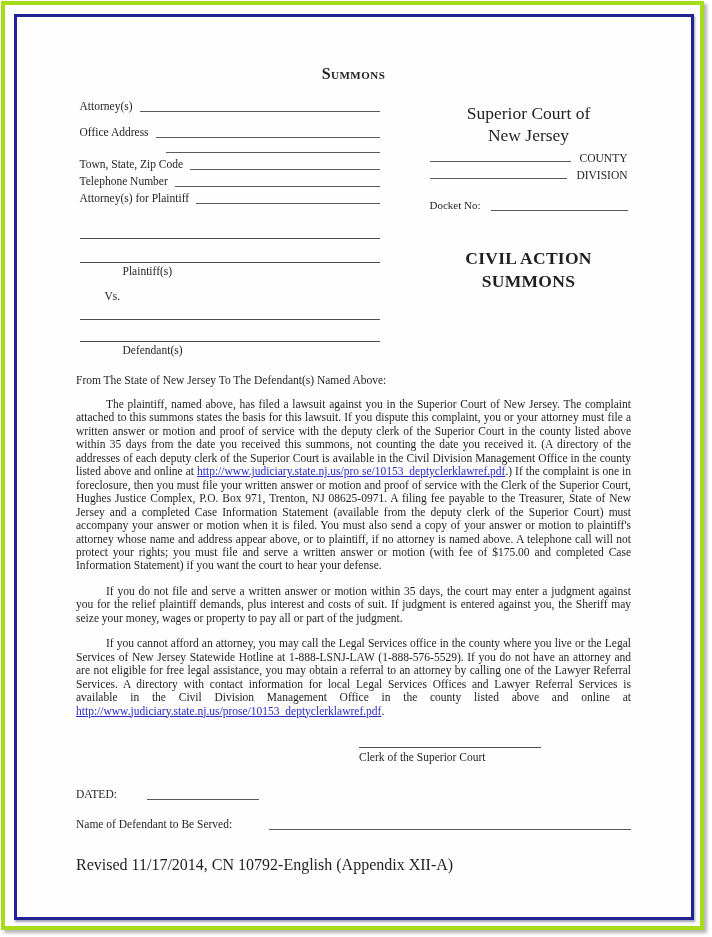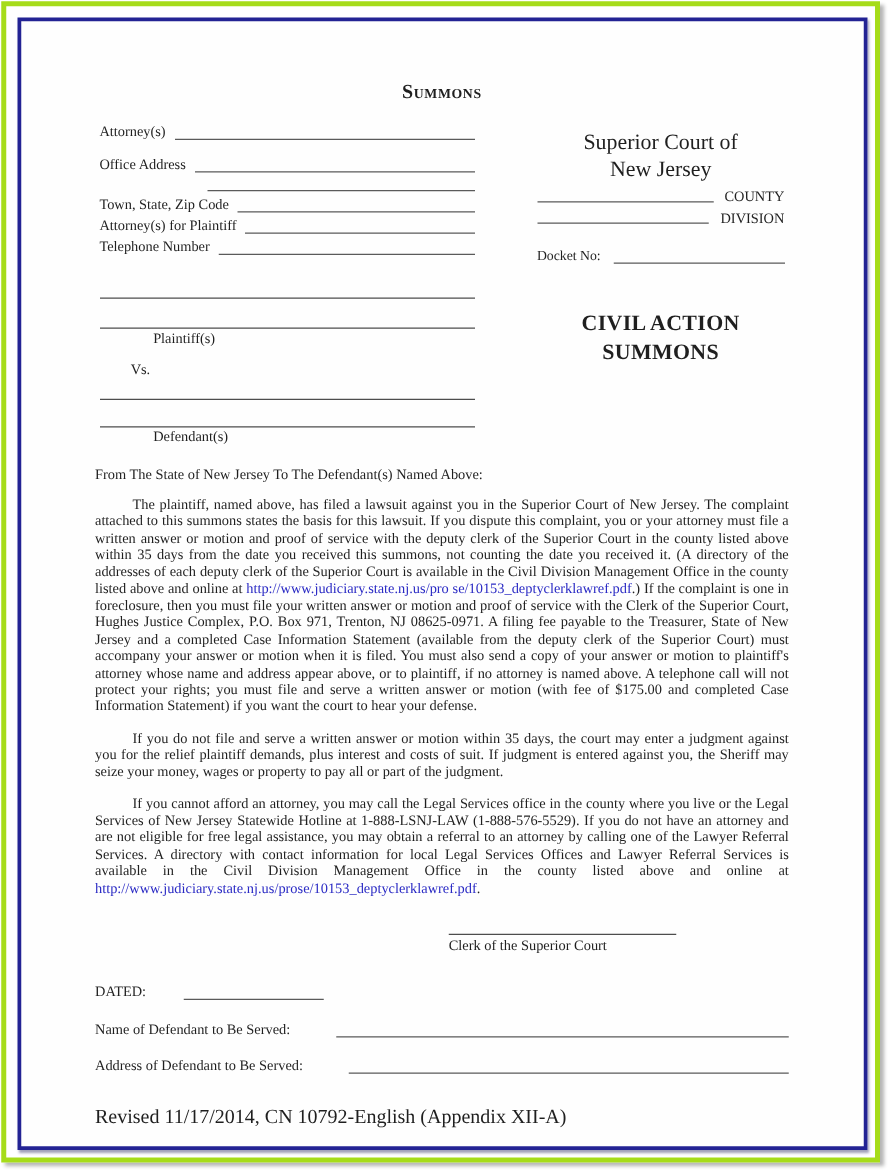--- a/index.html
+++ b/index.html
@@ -46,21 +46,21 @@
   .cd-row { display:flex; align-items:flex-end; font-size:11.5px; height:17px; }
   .cd-row:first-of-type { margin-top:14px; }
   .cd-row .fill { margin-bottom:2px; }
   .cd-row .lbl { padding-left:9px; white-space:nowrap; }
   .docket-row { display:flex; align-items:flex-end; font-size:11px; margin-top:13px; height:17px; }
   .docket-row .lbl { padding-right:10px; white-space:nowrap; }
   .action-title { font-size:17.5px; font-weight:bold; text-align:center; margin-top:36px; line-height:1.3; letter-spacing:.3px; }
 
   .salutation { margin-top:18px; font-size:11.5px; }
   .para { font-size:11.5px; line-height:1.17; text-align:justify; text-indent:30px; margin:12px 0 0 0; }
-  a.doc-link { color:var(--link, #2a2ac4); cursor:pointer; }
+  a.doc-link { color:var(--link, #2a2ac4); text-decoration:underline; cursor:pointer; }
 
   .sig-block { margin-left:283px; margin-top:16px; width:182px; font-size:11.5px; }
   .sig-line { border-bottom:1px solid #4d4d4d; height:13px; margin-bottom:3px; }
 
   .dated-row { display:flex; align-items:flex-end; margin-top:20px; font-size:11.5px; height:17px; }
   .dated-row .lbl { padding-right:30px; }
   .dated-row .fill { flex:0 0 112px; }
   .serve-row { display:flex; align-items:flex-end; font-size:11.5px; height:16px;gap:23px; }
   .serve-row.name { margin-top:14px; }
   .serve-row.addr { margin-top:13px; }
@@ -89,25 +89,25 @@
         <span class="fill"></span>
       </div>
       <div class="field-row row-extra">
         <span class="fill"></span>
       </div>
       <div class="field-row">
         <span class="lbl">Town, State, Zip Code</span>
         <span class="fill"></span>
       </div>
       <div class="field-row">
-        <span class="lbl">Attorney(s) for Plaintiff</span>
+        <span class="lbl">Telephone Number</span>
         <span class="fill"></span>
       </div>
       <div class="field-row">
-        <span class="lbl">Telephone Number</span>
+        <span class="lbl">Attorney(s) for Plaintiff</span>
         <span class="fill"></span>
       </div>
 
       <div class="cap-line1"></div>
       <div class="cap-line2"></div>
       <div class="cap-label">Plaintiff(s)</div>
       <div class="vs-label">Vs.</div>
       <div class="cap-line3"></div>
       <div class="cap-line4"></div>
       <div class="cap-label">Defendant(s)</div>
@@ -153,20 +153,16 @@
   <div class="dated-row">
     <span class="lbl">DATED:</span>
     <span class="fill"></span>
   </div>
 
   <div class="serve-row name">
     <span class="lbl">Name of Defendant to Be Served:</span>
     <span class="fill"></span>
   </div>
 
-  <div class="serve-row addr">
-    <span class="lbl">Address of Defendant to Be Served:</span>
-    <span class="fill"></span>
-  </div>
 
   <div class="rev-note">Revised 11/17/2014, CN 10792-English (Appendix XII-A)</div>
 
 </div>
 
 </body></html>

